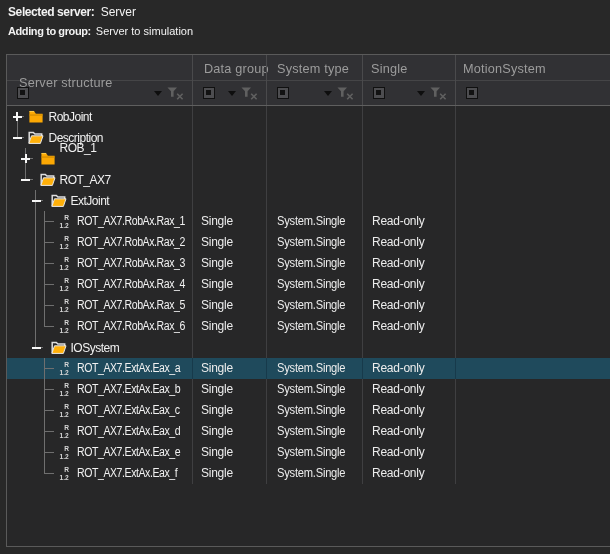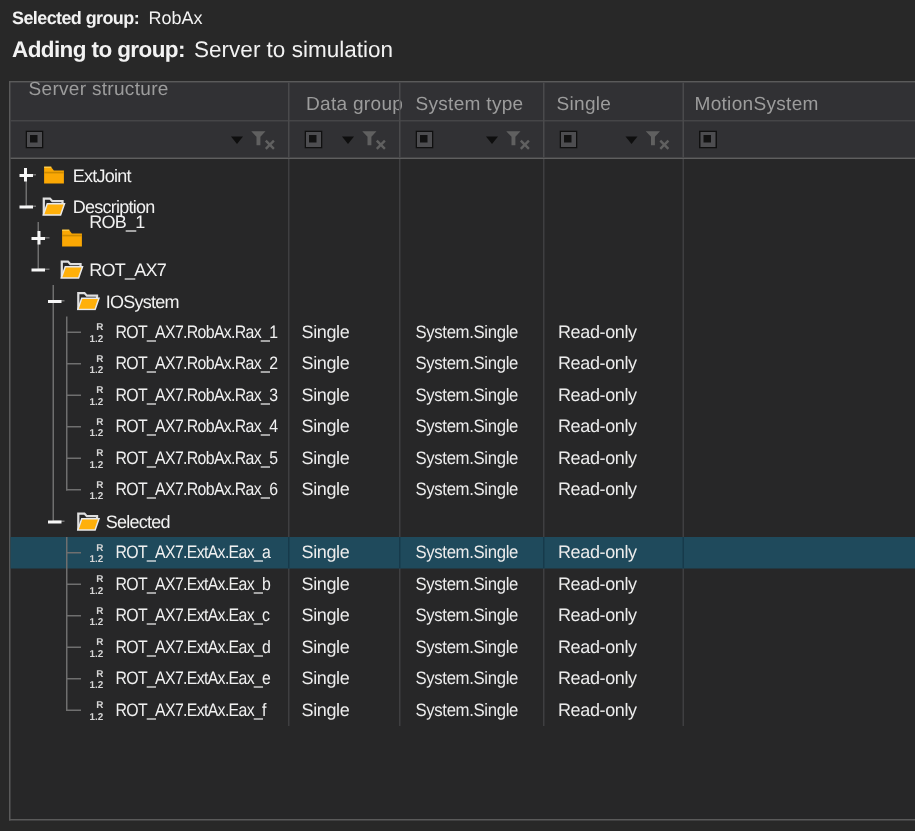--- a/index.html
+++ b/index.html
@@ -6,30 +6,30 @@
 .hline{position:absolute;height:2px;background:#f7f7f7}
 .vline2{position:absolute;width:2px;background:#f7f7f7}
 .tline{position:absolute;background:#6f6f6f}
 .lbl{position:absolute;font-size:12px;letter-spacing:-0.5px;color:#f1f1f1;white-space:nowrap}
 .dat{position:absolute;font-size:12px;letter-spacing:-0.25px;color:#ececec;white-space:nowrap}
 .hdr{position:absolute;font-size:12.7px;letter-spacing:0.2px;color:#9c9c9c;white-space:nowrap}
 .cb{position:absolute;width:11.5px;height:11.5px;background:#4d4d50;border:1.3px solid #101010;box-sizing:border-box}
 .cb:after{content:"";position:absolute;left:1.8px;top:1.8px;width:5.5px;height:5.5px;background:#121212}
 .tri{position:absolute;width:0;height:0;border-left:4px solid transparent;border-right:4px solid transparent;border-top:5px solid #0e0e0e}
 </style></head><body>
-<div class="abs" style="left:8px;top:5.3px;font-size:12px;color:#f2f2f2"><b style="letter-spacing:-0.4px">Selected group:</b><span style="margin-left:3px"> RobAx</span></div>
-<div class="abs" style="left:8px;top:25.3px;font-size:15px;color:#f2f2f2"><b style="letter-spacing:-0.4px">Adding to group:</b><span style="margin-left:2px"> Server to simulation</span></div>
+<div class="abs" style="left:8px;top:5.3px;font-size:12px;color:#f2f2f2"><b style="letter-spacing:-0.4px">Selected server:</b><span style="margin-left:3px"> Server</span></div>
+<div class="abs" style="left:8px;top:25.3px;font-size:11px;color:#f2f2f2"><b style="letter-spacing:-0.4px">Adding to group:</b><span style="margin-left:2px"> Server to simulation</span></div>
 <div class="abs" style="left:6px;top:54px;width:604px;height:493px;background:#272728"></div>
 <div class="abs" style="left:7px;top:55px;width:603px;height:50px;background:#313134"></div>
 <div class="abs" style="left:6px;top:54px;width:604px;height:1px;background:#5a5a5a"></div>
 <div class="abs" style="left:6px;top:54px;width:1px;height:493px;background:#5a5a5a"></div>
 <div class="abs" style="left:6px;top:546px;width:604px;height:1px;background:#5a5a5a"></div>
 <div class="abs" style="left:7px;top:80px;width:603px;height:1px;background:#454547"></div>
 <div class="abs" style="left:7px;top:105px;width:603px;height:1px;background:#5f5f5f"></div>
-<div class="hdr" style="left:19px;top:52px">Server structure</div>
+<div class="hdr" style="left:19px;top:76px">Server structure</div>
 <div class="hdr" style="left:204px;top:61.5px">Data group</div>
 <div class="hdr" style="left:277px;top:61.5px">System type</div>
 <div class="hdr" style="left:371px;top:61.5px">Single</div>
 <div class="hdr" style="left:463px;top:61.5px">MotionSystem</div>
 <div class="abs" style="left:192px;top:55px;width:1px;height:50px;background:#4a4a4c"></div>
 <div class="abs" style="left:192px;top:106px;width:1px;height:378px;background:#3f3f41"></div>
 <div class="abs" style="left:266px;top:55px;width:1px;height:50px;background:#4a4a4c"></div>
 <div class="abs" style="left:266px;top:106px;width:1px;height:378px;background:#3f3f41"></div>
 <div class="abs" style="left:362px;top:55px;width:1px;height:50px;background:#4a4a4c"></div>
 <div class="abs" style="left:362px;top:106px;width:1px;height:378px;background:#3f3f41"></div>
@@ -83,21 +83,21 @@
 <div class="tline" style="left:43.5px;top:451.8px;width:10px;height:1.4px"></div>
 <div class="tline" style="left:43.5px;top:472.8px;width:10px;height:1.4px"></div>
 <div class="tline" style="left:17px;top:115.8px;width:7px;height:1.4px"></div>
 <div class="hline" style="left:12.5px;top:115.5px;width:9px"></div>
 <div class="vline2" style="left:16px;top:112px;height:9px"></div>
 <svg width="14" height="13" viewBox="0 0 14 13" style="position:absolute;left:29px;top:110px">
 <path d="M0.4 12.4 V1.5 H5.2 L6.9 3.7 H13.6 V12.4 Z" fill="#FBA804"></path>
 <path d="M0.4 1.5 H5.2" stroke="#FFCB45" stroke-width="1.1" fill="none"></path>
 <rect x="0.4" y="4.5" width="13.2" height="1.1" fill="#CE8A00"></rect>
 </svg>
-<div class="lbl" style="left:48.5px;top:110px">ExtJoint</div>
+<div class="lbl" style="left:48.5px;top:110px">RobJoint</div>
 <div class="tline" style="left:17px;top:136.8px;width:7px;height:1.4px"></div>
 <div class="hline" style="left:12.5px;top:136.5px;width:9px"></div>
 <svg width="16" height="13" viewBox="0 0 16 13" style="position:absolute;left:28px;top:131px">
 <path d="M1.2 12.3 V1.4 H5.3 L6.9 3.1 H13.7 V5.2" fill="none" stroke="#DFDFDF" stroke-width="1.5"></path>
 <polygon points="3.5,4.8 15.0,4.8 12.4,12.4 0.9,12.4" fill="#FFB00A" stroke="#E9E9E9" stroke-width="1"></polygon>
 </svg>
 <div class="lbl" style="left:48.5px;top:131px">Description</div>
 <div class="tline" style="left:25.5px;top:157.8px;width:7px;height:1.4px"></div>
 <div class="hline" style="left:21px;top:157.5px;width:9px"></div>
 <div class="vline2" style="left:24.5px;top:154px;height:9px"></div>
@@ -113,21 +113,21 @@
 <path d="M1.2 12.3 V1.4 H5.3 L6.9 3.1 H13.7 V5.2" fill="none" stroke="#DFDFDF" stroke-width="1.5"></path>
 <polygon points="3.5,4.8 15.0,4.8 12.4,12.4 0.9,12.4" fill="#FFB00A" stroke="#E9E9E9" stroke-width="1"></polygon>
 </svg>
 <div class="lbl" style="left:59.5px;top:173px">ROT_AX7</div>
 <div class="tline" style="left:36px;top:199.8px;width:7px;height:1.4px"></div>
 <div class="hline" style="left:31.5px;top:199.5px;width:9px"></div>
 <svg width="16" height="13" viewBox="0 0 16 13" style="position:absolute;left:50.5px;top:194px">
 <path d="M1.2 12.3 V1.4 H5.3 L6.9 3.1 H13.7 V5.2" fill="none" stroke="#DFDFDF" stroke-width="1.5"></path>
 <polygon points="3.5,4.8 15.0,4.8 12.4,12.4 0.9,12.4" fill="#FFB00A" stroke="#E9E9E9" stroke-width="1"></polygon>
 </svg>
-<div class="lbl" style="left:70.5px;top:194px">IOSystem</div>
+<div class="lbl" style="left:70.5px;top:194px">ExtJoint</div>
 <svg width="15" height="15" style="position:absolute;left:58.5px;top:214.2px" viewBox="0 0 15 15">
     <text x="5.2" y="6.3" font-family="Liberation Sans" font-size="6.6" font-weight="bold" fill="#d6d6d6">R</text>
     <text x="0.6" y="13.8" font-family="Liberation Sans" font-size="6.6" font-weight="bold" fill="#d6d6d6">1.2</text>
   </svg>
 <div class="lbl" style="left:76.5px;top:213.7px;transform:scaleX(.88);transform-origin:0 0">ROT_AX7.RobAx.Rax_1</div>
 <div class="dat" style="left:201px;top:213.5px">Single</div>
 <div class="dat" style="left:277px;top:213.5px;transform:scaleX(.93);transform-origin:0 0">System.Single</div>
 <div class="dat" style="left:372px;top:213.5px">Read-only</div>
 <svg width="15" height="15" style="position:absolute;left:58.5px;top:235.2px" viewBox="0 0 15 15">
     <text x="5.2" y="6.3" font-family="Liberation Sans" font-size="6.6" font-weight="bold" fill="#d6d6d6">R</text>
@@ -168,21 +168,21 @@
 <div class="lbl" style="left:76.5px;top:318.7px;transform:scaleX(.88);transform-origin:0 0">ROT_AX7.RobAx.Rax_6</div>
 <div class="dat" style="left:201px;top:318.5px">Single</div>
 <div class="dat" style="left:277px;top:318.5px;transform:scaleX(.93);transform-origin:0 0">System.Single</div>
 <div class="dat" style="left:372px;top:318.5px">Read-only</div>
 <div class="tline" style="left:36px;top:346.8px;width:7px;height:1.4px"></div>
 <div class="hline" style="left:31.5px;top:346.5px;width:9px"></div>
 <svg width="16" height="13" viewBox="0 0 16 13" style="position:absolute;left:50.5px;top:341px">
 <path d="M1.2 12.3 V1.4 H5.3 L6.9 3.1 H13.7 V5.2" fill="none" stroke="#DFDFDF" stroke-width="1.5"></path>
 <polygon points="3.5,4.8 15.0,4.8 12.4,12.4 0.9,12.4" fill="#FFB00A" stroke="#E9E9E9" stroke-width="1"></polygon>
 </svg>
-<div class="lbl" style="left:70.5px;top:341px">Selected</div>
+<div class="lbl" style="left:70.5px;top:341px">IOSystem</div>
 <svg width="15" height="15" style="position:absolute;left:58.5px;top:361.2px" viewBox="0 0 15 15">
     <text x="5.2" y="6.3" font-family="Liberation Sans" font-size="6.6" font-weight="bold" fill="#d6d6d6">R</text>
     <text x="0.6" y="13.8" font-family="Liberation Sans" font-size="6.6" font-weight="bold" fill="#d6d6d6">1.2</text>
   </svg>
 <div class="lbl" style="left:76.5px;top:360.7px;transform:scaleX(.88);transform-origin:0 0">ROT_AX7.ExtAx.Eax_a</div>
 <div class="dat" style="left:201px;top:360.5px">Single</div>
 <div class="dat" style="left:277px;top:360.5px;transform:scaleX(.93);transform-origin:0 0">System.Single</div>
 <div class="dat" style="left:372px;top:360.5px">Read-only</div>
 <svg width="15" height="15" style="position:absolute;left:58.5px;top:382.2px" viewBox="0 0 15 15">
     <text x="5.2" y="6.3" font-family="Liberation Sans" font-size="6.6" font-weight="bold" fill="#d6d6d6">R</text>

